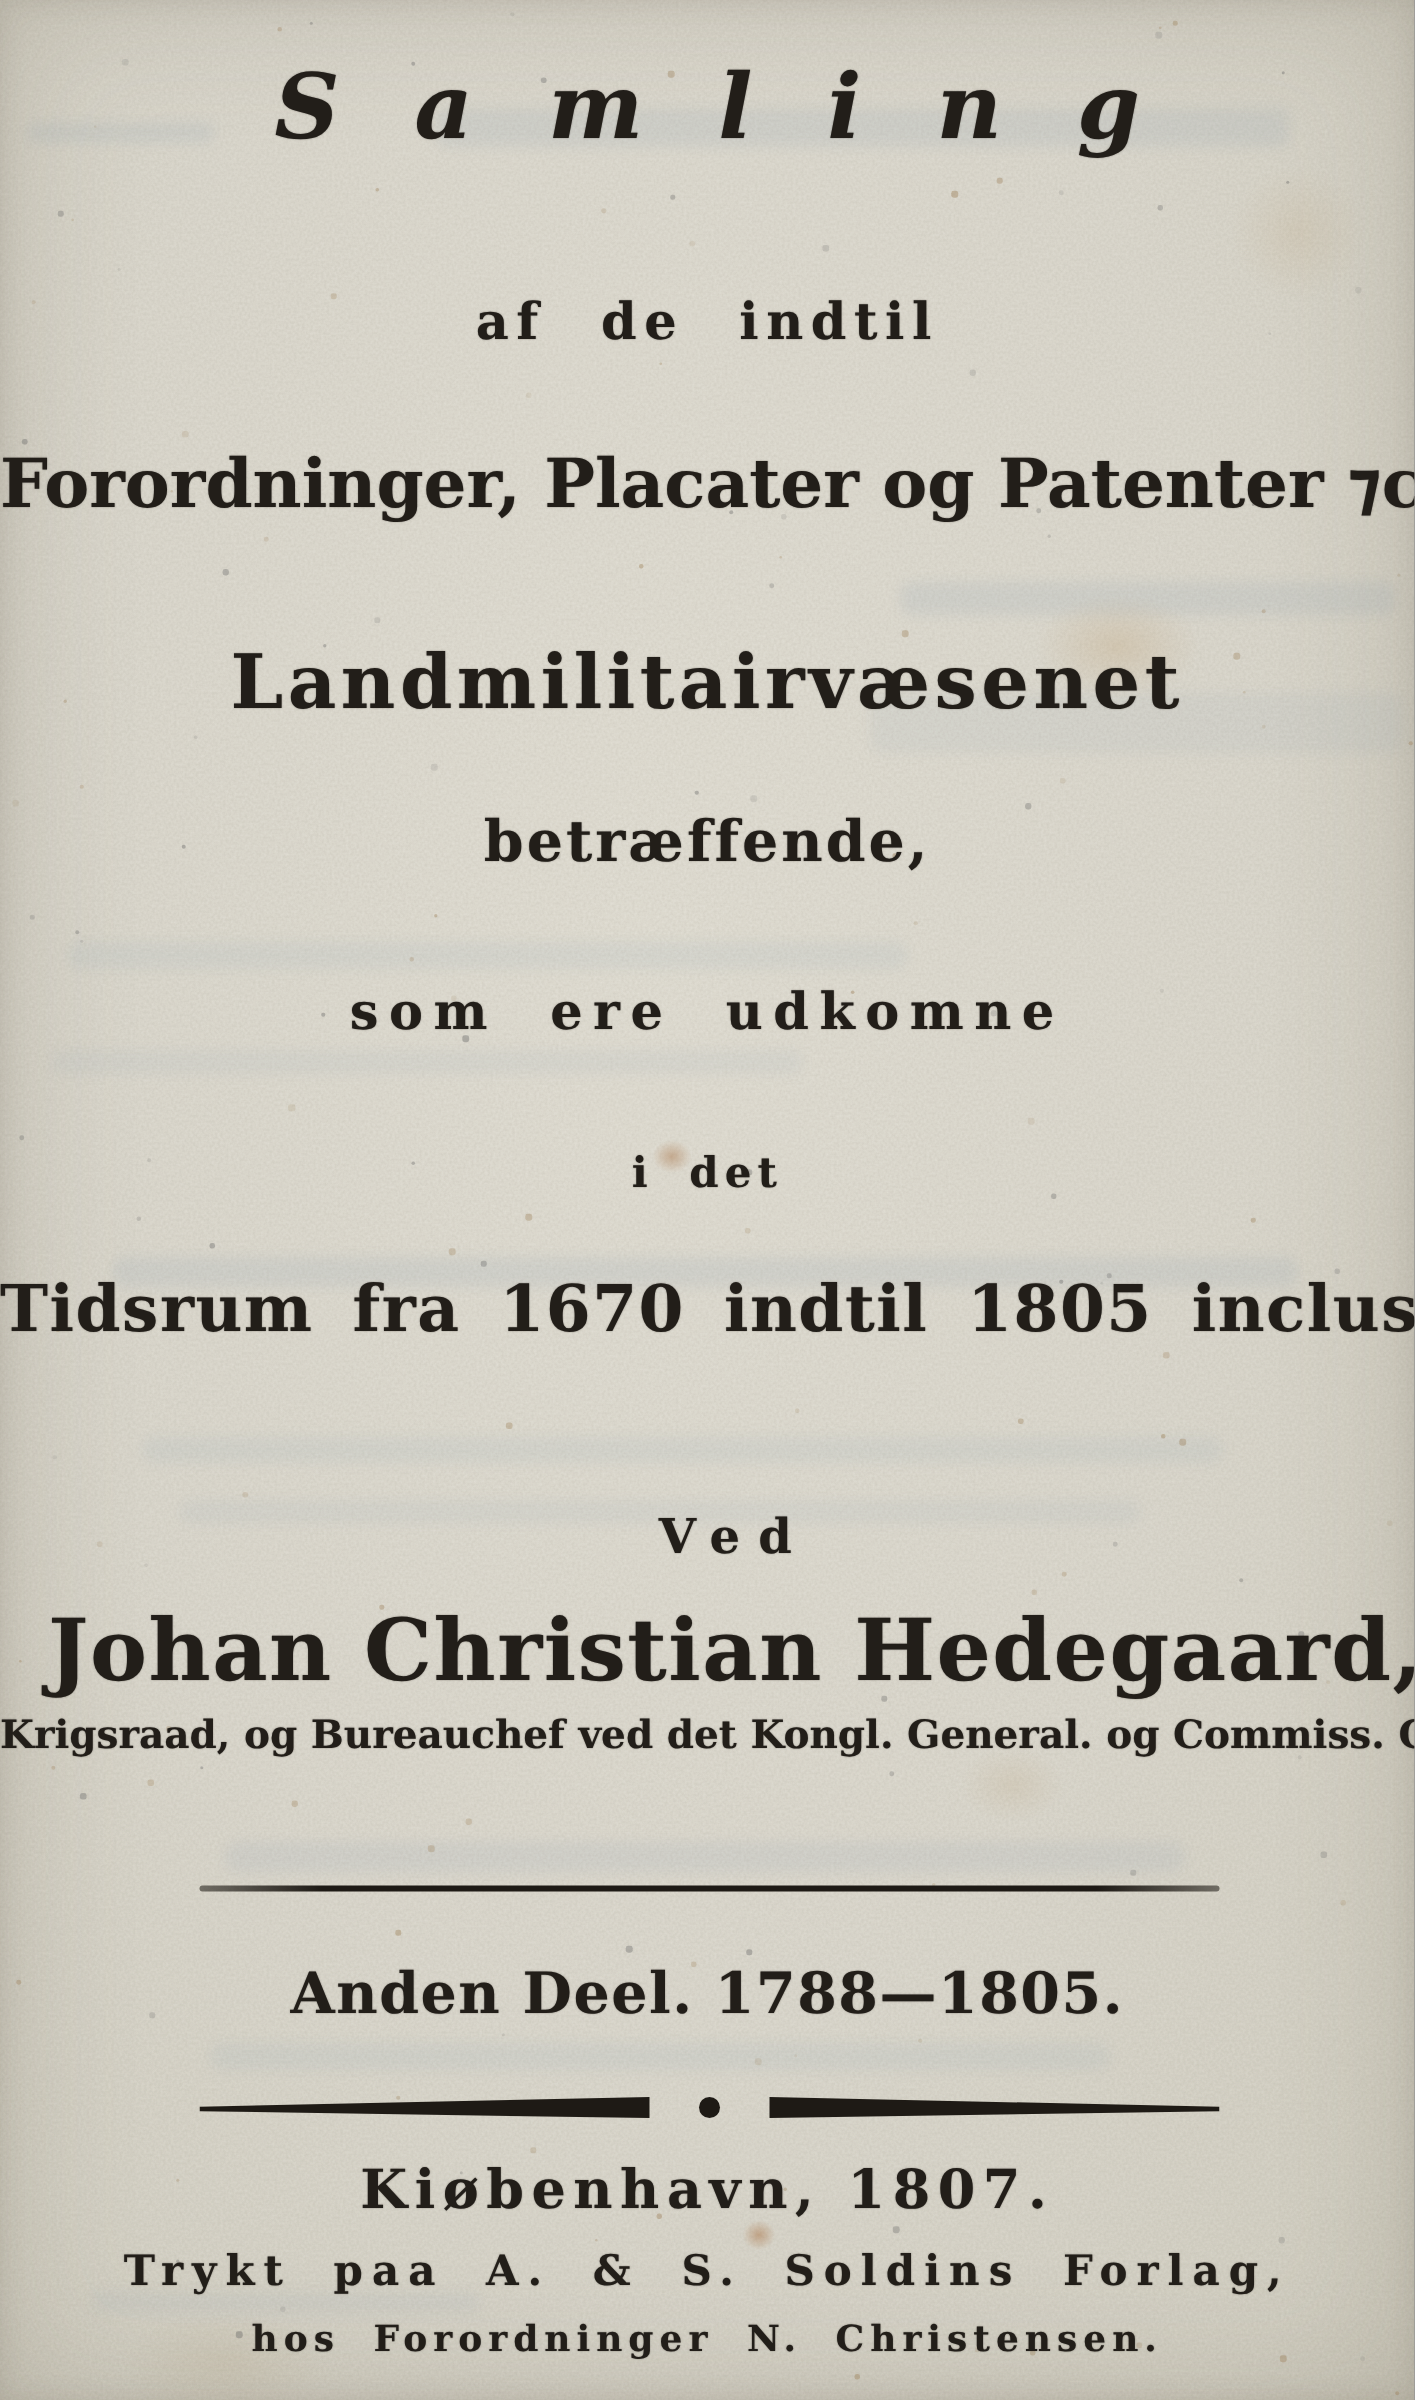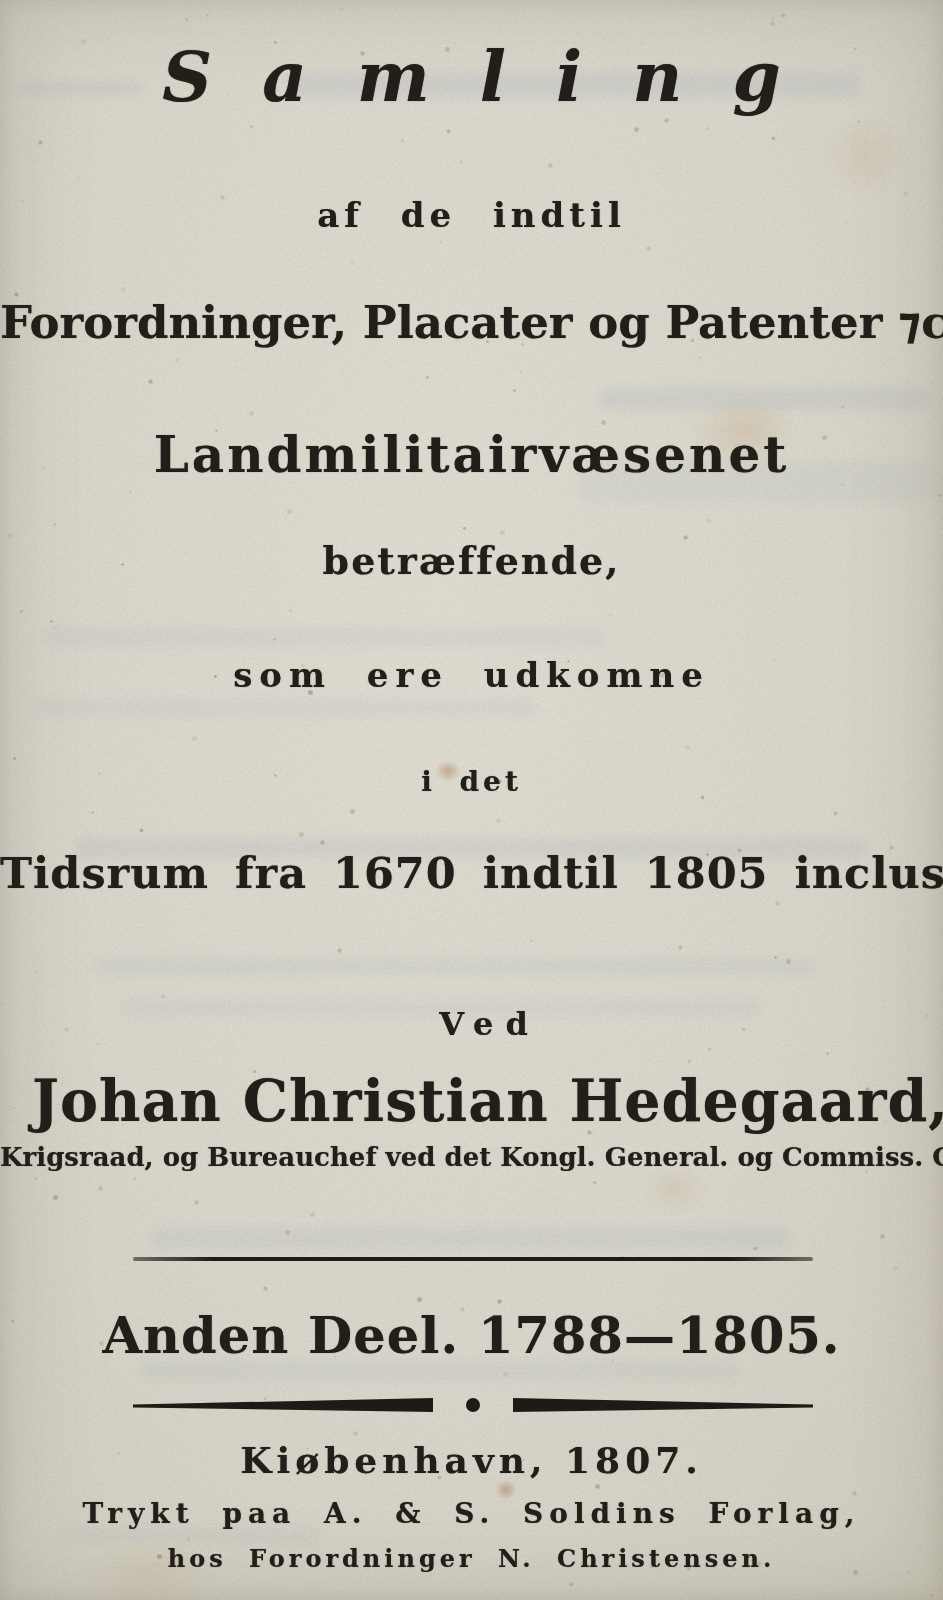--- a/index.html
+++ b/index.html
@@ -37,32 +37,32 @@
   .s3{top:1165px;left:640px;width:70px;height:50px;background:radial-gradient(closest-side,rgba(175,145,100,.15),rgba(175,145,100,0));}
   .s4{top:1480px;left:495px;width:22px;height:20px;background:radial-gradient(closest-side,rgba(165,105,55,.45),rgba(165,105,55,0));}
   .s5{top:760px;left:435px;width:26px;height:22px;background:radial-gradient(closest-side,rgba(160,100,50,.4),rgba(160,100,50,0));}
   .s6{top:1540px;left:80px;width:140px;height:70px;background:radial-gradient(closest-side,rgba(170,150,110,.14),rgba(170,150,110,0));}
 
   .line{
     position:absolute;left:0;right:0;text-align:center;
     font-weight:bold;line-height:1;white-space:nowrap;
     text-shadow:0 0 1px rgba(30,24,18,.55);
   }
-  .t-samling      {top:42px;  font-size:69px; letter-spacing:50px; text-indent:50px; font-style:italic;}
+  .t-samling      {top:42px;  font-size:60px; letter-spacing:50px; text-indent:50px; font-style:italic;}
   .t-afdetrykte   {top:198px; font-size:34px; letter-spacing:5px; word-spacing:20px;}
   .t-forordninger {top:300px; font-size:45px; letter-spacing:0px;}
   .t-landmilitair {top:430px; font-size:50px; letter-spacing:3px;}
   .t-betraeffende {top:542px; font-size:38px; letter-spacing:2px;}
   .t-somere       {top:658px; font-size:34px; letter-spacing:7px; word-spacing:16px;}
   .t-idet         {top:768px; font-size:28px; letter-spacing:4px; word-spacing:10px;}
   .t-tidsrum      {top:852px; font-size:43px; letter-spacing:1px; word-spacing:10px;}
   .t-ved          {top:1008px;font-size:32px; letter-spacing:12px; text-indent:12px;padding-left:24px;}
   .t-author       {top:1072px;font-size:57px; letter-spacing:1px;padding-left:32px;}
   .t-authortitles {top:1144px;font-size:26px; letter-spacing:0px;}
-  .t-volume       {top:1310px;font-size:51px; letter-spacing:1px;}
+  .t-volume       {top:1310px;font-size:38px; letter-spacing:1px;}
   .t-city         {top:1442px;font-size:36px; letter-spacing:5px;}
   .t-publisher    {top:1500px;font-size:28px; letter-spacing:6px; word-spacing:12px;text-align:center;}
   .t-printer      {top:1547px;font-size:24px; letter-spacing:4px; word-spacing:10px;}
 
   .rule1{
     position:absolute;top:1257px;left:133px;width:680px;height:4px;
     background:linear-gradient(90deg,rgba(30,26,20,.55),#1e1a15 12%,#1e1a15 88%,rgba(30,26,20,.55));
     border-radius:2px;
   }
   .rule2{position:absolute;top:1394px;left:133px;}

